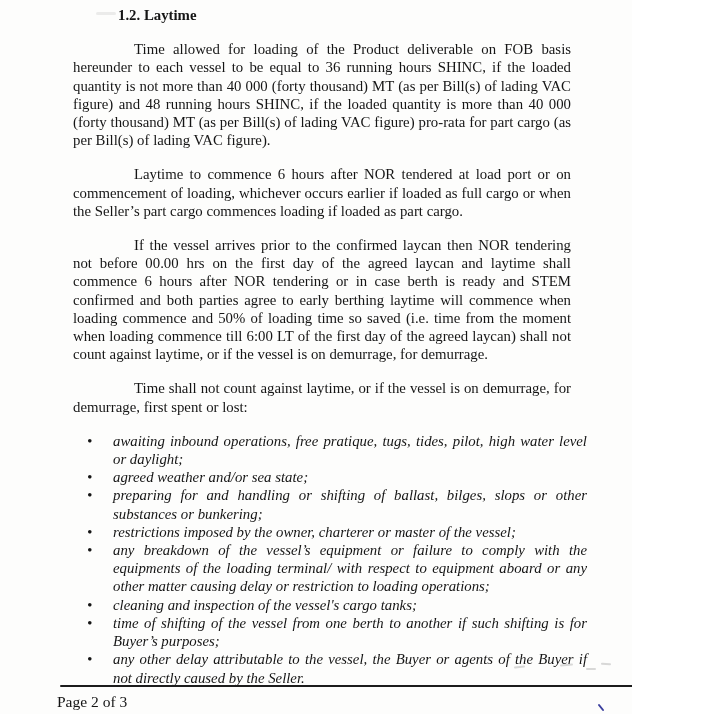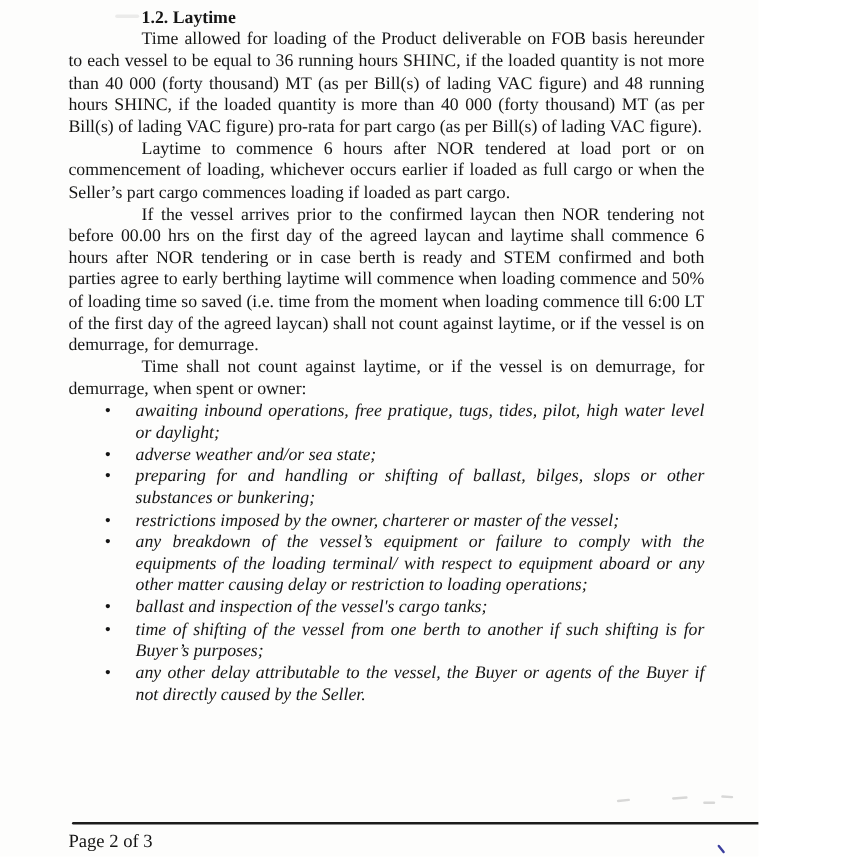--- a/index.html
+++ b/index.html
@@ -20,21 +20,21 @@
     padding: 6px 45px 0 57px;
     overflow: hidden;
   }
   .heading {
     margin: 0 0 0 61px;
     font-size: 14.8px;
     line-height: 18.2px;
     font-weight: bold;
   }
   .para {
-    margin: 0;
+    margin: 16px;
     text-indent: 61px;
     text-align: justify;
   }
   ul.bullets {
     margin: 0;
     padding: 0 0 0 56px;
     list-style: none;
     font-style: italic;
   }
   ul.bullets li {
@@ -93,29 +93,29 @@
 
 <div class="page">
 
   <div class="smudge s-head"></div>
 
   <h2 class="heading">1.2. Laytime</h2>
 
   <p class="para">Time allowed for loading of the Product deliverable on FOB basis hereunder to each vessel to be equal to 36 running hours SHINC, if the loaded quantity is not more than 40 000 (forty thousand) MT (as per Bill(s) of lading VAC figure) and 48 running hours SHINC, if the loaded quantity is more than 40 000 (forty thousand) MT (as per Bill(s) of lading VAC figure) pro-rata for part cargo (as per Bill(s) of lading VAC figure).</p>
   <p class="para">Laytime to commence 6 hours after NOR tendered at load port or on commencement of loading, whichever occurs earlier if loaded as full cargo or when the Seller’s part cargo commences loading if loaded as part cargo.</p>
   <p class="para">If the vessel arrives prior to the confirmed laycan then NOR tendering not before 00.00 hrs on the first day of the agreed laycan and laytime shall commence 6 hours after NOR tendering or in case berth is ready and STEM confirmed and both parties agree to early berthing laytime will commence when loading commence and 50% of loading time so saved (i.e. time from the moment when loading commence till 6:00 LT of the first day of the agreed laycan) shall not count against laytime, or if the vessel is on demurrage, for demurrage.</p>
-  <p class="para">Time shall not count against laytime, or if the vessel is on demurrage, for demurrage, when spent or owner:</p>
+  <p class="para">Time shall not count against laytime, or if the vessel is on demurrage, for demurrage, first spent or lost:</p>
 
   <ul class="bullets">
     <li>awaiting inbound operations, free pratique, tugs, tides, pilot, high water level or daylight;</li>
-    <li>adverse weather and/or sea state;</li>
+    <li>agreed weather and/or sea state;</li>
     <li>preparing for and handling or shifting of ballast, bilges, slops or other substances or bunkering;</li>
     <li>restrictions imposed by the owner, charterer or master of the vessel;</li>
     <li>any breakdown of the vessel’s equipment or failure to comply with the equipments of the loading terminal/ with respect to equipment aboard or any other matter causing delay or restriction to loading operations;</li>
-    <li>ballast and inspection of the vessel's cargo tanks;</li>
+    <li>cleaning and inspection of the vessel's cargo tanks;</li>
     <li>time of shifting of the vessel from one berth to another if such shifting is for Buyer’s purposes;</li>
     <li>any other delay attributable to the vessel, the Buyer or agents of the Buyer if not directly caused by the Seller.</li>
   </ul>
 
   <div class="smudge s1"></div>
   <div class="smudge s2"></div>
   <div class="smudge s3"></div>
   <div class="smudge s4"></div>
   <div class="smudge s5"></div>
 

